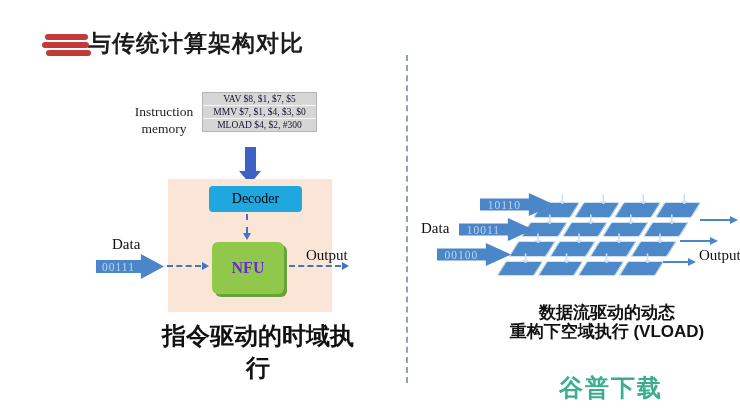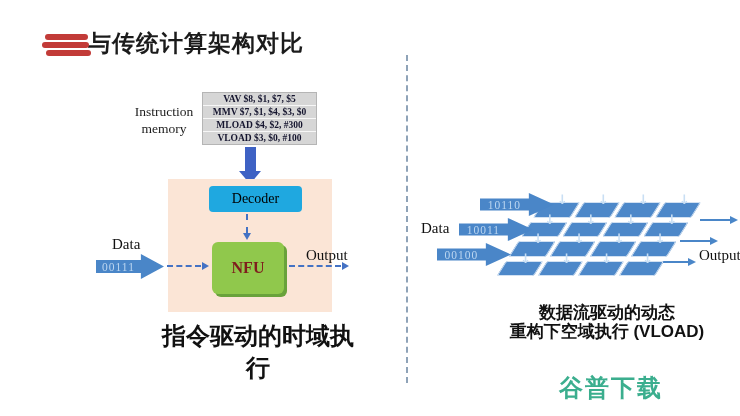--- a/index.html
+++ b/index.html
@@ -17,40 +17,40 @@
 
   
   .divider{position:absolute;left:406px;top:55px;height:328px;width:0;border-left:2px dashed #8FA3B8;}
 
   
   .instr-label{position:absolute;left:124px;top:103px;width:80px;text-align:center;
                font-family:"Liberation Serif",serif;font-size:13.5px;line-height:17px;color:#1c1c1c;}
   .mem-box{position:absolute;left:202px;top:92px;width:113px;border:1px solid #b5b5b5;background:#fafafa;}
   .mem-row{height:12px;background:#D6D6D6;border-bottom:1px solid #f7f7f7;
            display:flex;align-items:center;justify-content:center;
-           font-family:"Liberation Serif",serif;font-weight:700;font-size:9.5px;color:#14142e;}
+           font-family:"Liberation Serif",serif;font-weight:400;font-size:9.5px;color:#14142e;}
   .mem-row:last-child{border-bottom:none;}
 
   .fetch-arrow{position:absolute;left:245px;top:147px;width:11px;height:24px;background:#3E62C4;}
   .fetch-arrow::after{content:'';position:absolute;top:24px;left:-6px;width:0;height:0;
       border-top:13px solid #3E62C4;border-left:11px solid transparent;border-right:11px solid transparent;}
 
   .datapath-panel{position:absolute;left:168px;top:179px;width:164px;height:133px;background:#FBE5D6;}
 
   .decoder-box{position:absolute;left:209px;top:186px;width:93px;height:26px;background:#1FA8E0;
       border-radius:4px;display:flex;align-items:center;justify-content:center;
       font-family:"Liberation Serif",serif;font-size:14px;color:#000000;}
 
   .dash-v{position:absolute;left:246px;top:214px;height:19px;width:0;border-left:2px dashed #4472C4;}
   .dash-v::after{content:'';position:absolute;left:-5px;bottom:-7px;width:0;height:0;
       border-top:7px solid #4472C4;border-left:4.5px solid transparent;border-right:4.5px solid transparent;}
 
   .nfu-box{position:absolute;left:212px;top:242px;width:72px;height:52px;background:#90C84C;
       border-radius:6px;box-shadow:3px 3px 0 #69A23B;display:flex;align-items:center;justify-content:center;
-      font-family:"Liberation Serif",serif;font-weight:bold;font-size:16px;color:#7f1d1d;}
+      font-family:"Liberation Serif",serif;font-weight:bold;font-size:16px;color:#6d28d9;}
 
   .data-label-left{position:absolute;left:112px;top:236px;font-family:"Liberation Serif",serif;font-size:15px;color:#111;}
   .block-arrow{position:absolute;background:#4A86C8;display:flex;align-items:center;
       clip-path:polygon(0 24%,66% 24%,66% 0,100% 50%,66% 100%,66% 76%,0 76%);}
   .block-arrow span{width:66%;text-align:center;font-family:"Liberation Serif",serif;
       font-size:11.5px;letter-spacing:1px;color:#BCD6F0;}
   .data-arrow-left{left:96px;top:254px;width:68px;height:25px;}
 
   .dash-h{position:absolute;height:0;border-top:2px dashed #4472C4;}
   .dash-h::after{content:'';position:absolute;right:-8px;top:-5px;width:0;height:0;
@@ -106,21 +106,20 @@
   </div>
 
   <div class="divider"></div>
 
   <div class="instr-label">Instruction memory</div>
 
   <div class="mem-box">
     <div class="mem-row">VAV $8, $1, $7, $5</div>
     <div class="mem-row">MMV $7, $1, $4, $3, $0</div>
     <div class="mem-row">MLOAD $4, $2, #300</div>
-    <div class="mem-row">VLOAD $3, $0, #100</div>
   </div>
 
   <div class="fetch-arrow"></div>
 
   <div class="datapath-panel"></div>
 
   <div class="decoder-box">Decoder</div>
 
   <div class="dash-v"></div>
 

